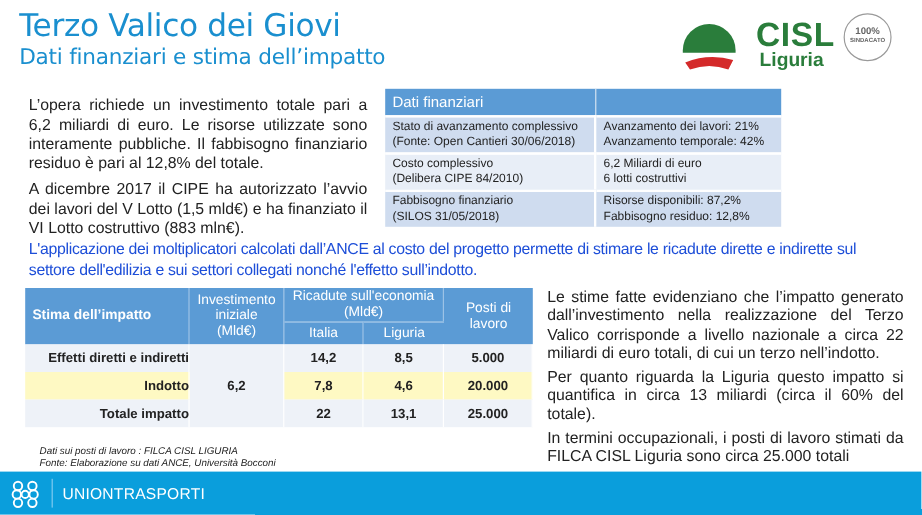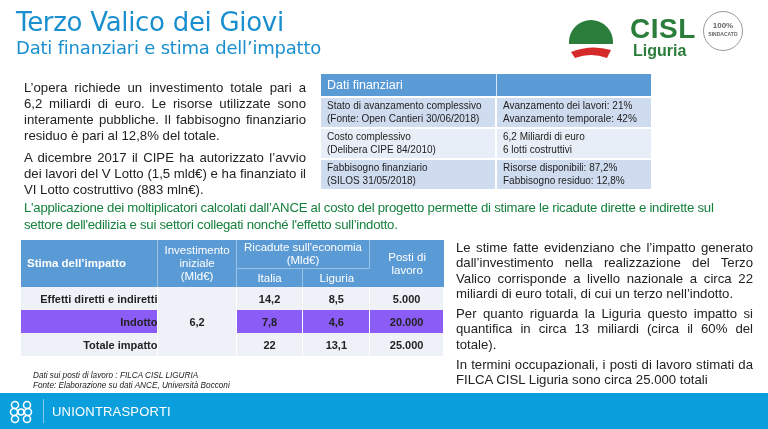--- a/index.html
+++ b/index.html
@@ -21,31 +21,31 @@
   .intro p { margin-bottom: 6px; }
 
   .fin-table { position: absolute; left: 321px; top: 74px; width: 330px; border-collapse: separate; border-spacing: 0; font-size: 10px; line-height: 12.5px; }
   .fin-table th { background: #5b9bd5; color: #ffffff; font-weight: normal; text-align: left; font-size: 12.5px; height: 22px; padding: 0 6px; }
   .fin-table th.c1 { border-right: 1px solid #d9e6f3; }
   .fin-table td { padding: 2px 6px; height: 31px; vertical-align: middle; color: #222; border-top: 2px solid #ffffff; }
   .fin-table td.c1 { width: 176px; border-right: 2px solid #ffffff; }
   .fin-table tr.odd td { background: #cfdcef; }
   .fin-table tr.even td { background: #e8eef7; margin-top: 24px; }
 
-  .middle { position: absolute; left: 24px; top: 200px; width: 730px; font-size: 13.2px; line-height: 16.5px; color: #15803d; letter-spacing: -0.25px; }
+  .middle { position: absolute; left: 24px; top: 200px; width: 730px; font-size: 13.2px; line-height: 16.5px; color: #1d4ed8; letter-spacing: -0.25px; }
 
   .imp-table { position: absolute; left: 21px; top: 240px; width: 423px; border-collapse: separate; border-spacing: 0; font-size: 11px; }
   .imp-table th { background: #5b9bd5; color: #ffffff; font-weight: normal; text-align: center; font-size: 11.5px; line-height: 13px; border-right: 1px solid #9cc2e6; }
   .imp-table th:last-child { border-right: none; }
   .imp-table th.left { text-align: left; padding-left: 6px; font-weight: bold; }
   .imp-table th.sub { border-top: 1px solid #9cc2e6; height: 19px; }
   .imp-table td { height: 23px; text-align: center; color: #222; font-weight: bold; border-right: 1px solid #ffffff; font-size: 11px; }
   .imp-table td.lbl { text-align: right; padding-left: 6px; font-weight: bold; }
   .imp-table tr.r1 td, .imp-table tr.r3 td { background: #eef2f8; }
-  .imp-table tr.r2 td { background: #8b5cf6; }
+  .imp-table tr.r2 td { background: #fef9c3; }
   .imp-table td.merged { background: #eef2f8 !important; font-weight: bold; }
 
   .source { position: absolute; left: 33px; top: 371px; font-size: 8.2px; line-height: 9.5px; font-style: italic; color: #222; }
 
   .right-text { position: absolute; left: 456px; top: 240px; width: 297px; font-size: 13.2px; line-height: 15.3px; text-align: justify; color: #222; }
   .right-text p { margin-bottom: 5px; }
 
   .footer { position: absolute; left: 0; top: 393px; width: 768px; height: 36px; background: #0a9edc; }
   .footer .emblem { position: absolute; left: 8px; top: 6px; width: 26px; height: 26px; }
   .footer .sep { position: absolute; left: 43px; top: 6px; width: 1px; height: 24px; background: #7fcaf0; }

